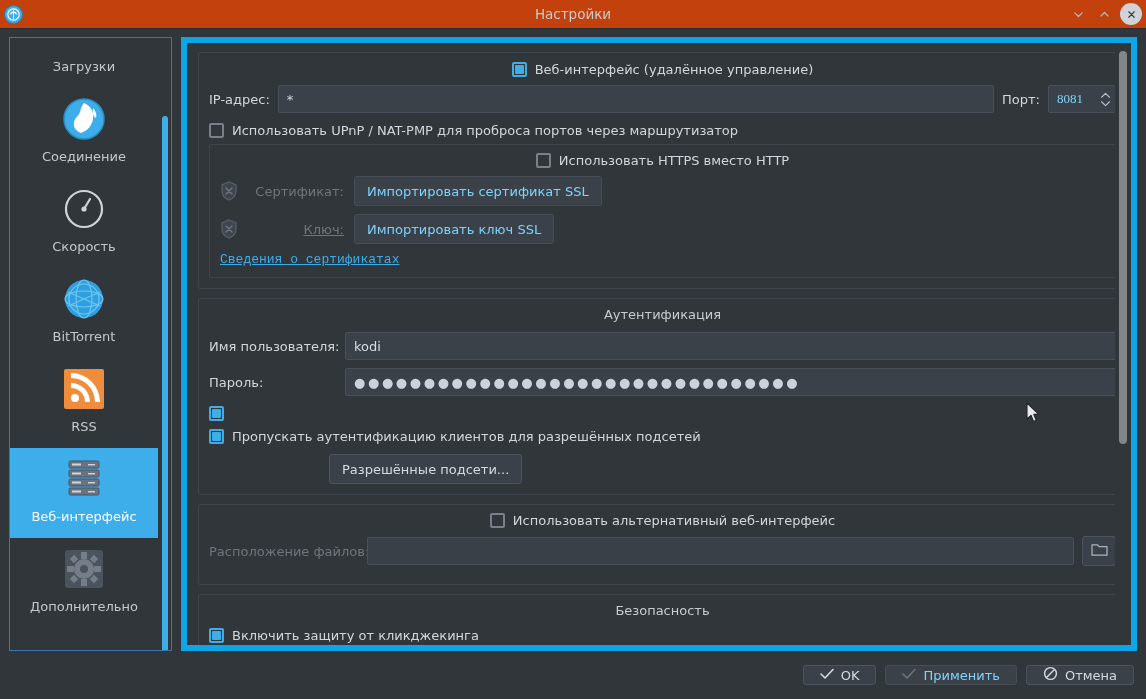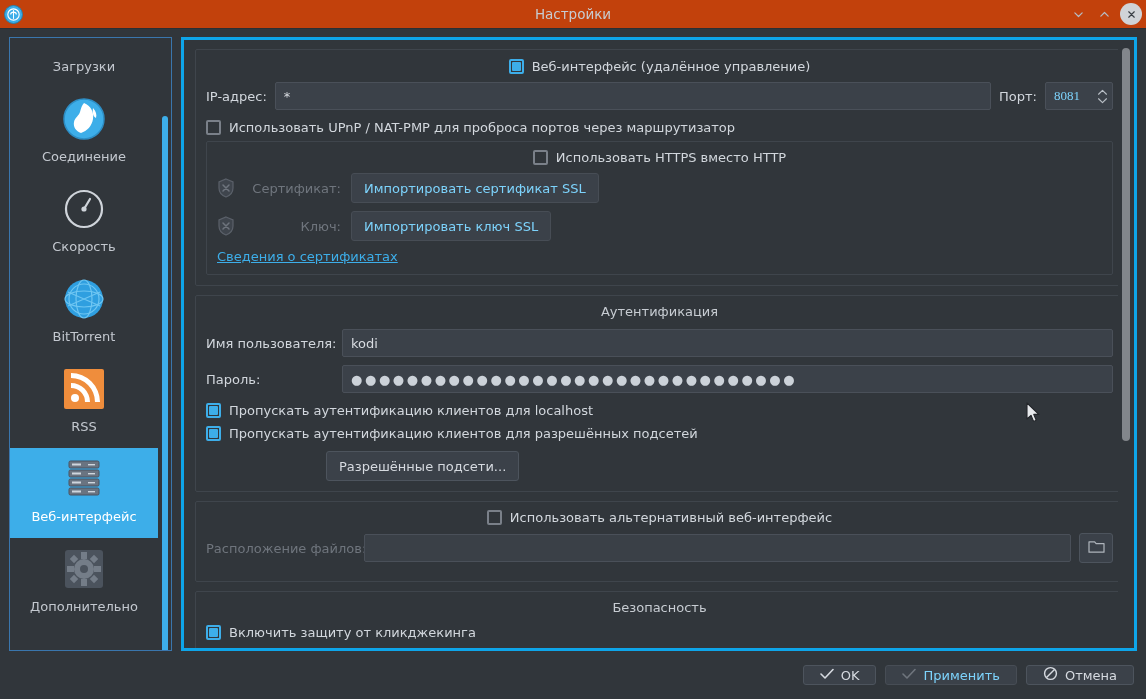--- a/index.html
+++ b/index.html
@@ -121,21 +121,21 @@
     position: absolute;
     right: 3px; top: 78px;
     width: 6px; height: 540px;
     background: #3daee9;
     border-radius: 3px;
   }
 
   
   #main {
     flex: 1 1 auto;
-    border: 3px solid #0ea5e9;
+    border: 6px solid #0ea5e9;
     background: #31363b;
     position: relative;
     overflow: hidden;
     min-width: 0;
   }
   #main-inner {
     position: absolute;
     top: 0; left: 0;
     width: 940px;
     padding: 9px 0 0 11px;
@@ -470,25 +470,25 @@
               <span class="btn dim">Импортировать сертификат SSL</span>
             </div>
 
             <div class="frow" style="gap:10px;">
               <span class="shield">
                 <svg width="18" height="20" viewBox="0 0 18 20">
                   <path d="M9 1 L16 4 V10 C16 14.5 12.8 17.6 9 19 C5.2 17.6 2 14.5 2 10 V4 Z" fill="#3f454d" stroke="#5b616a" stroke-width="1.2"></path>
                   <path d="M6 7 L12 13 M12 7 L6 13" stroke="#6e747d" stroke-width="1.5" stroke-linecap="round"></path>
                 </svg>
               </span>
-              <span class="flabel dim" style="width:96px;text-align:right;">Ключ:</span>
+              <span class="flabel dim" style="width:96px;text-align:right;text-decoration:underline;">Ключ:</span>
               <span class="btn dim">Импортировать ключ SSL</span>
             </div>
 
-            <div style="margin-top:4px;">
+            <div style="margin-top:4px;font-family:Liberation Mono, monospace;">
               <span class="link">Сведения о сертификатах</span>
             </div>
           </div>
         </div>
 
         <div class="gbox">
           <div class="gbox-title">Аутентификация</div>
 
           <div class="frow">
             <span class="flabel" style="width:128px;">Имя пользователя:</span>
@@ -497,21 +497,20 @@
 
           <div class="frow">
             <span class="flabel" style="width:128px;">Пароль:</span>
             <span class="fin">
                 <span class="dots">●●●●●●●●●●●●●●●●●●●●●●●●●●●●●●●●</span>
               </span>
           </div>
 
           <div class="cbrow" style="margin-top:10px;">
             <span class="cb checked"></span>
-            <span class="cb-label">Пропускать аутентификацию клиентов для localhost</span>
           </div>
 
           <div class="cbrow" style="margin-top:8px;">
             <span class="cb checked"></span>
             <span class="cb-label">Пропускать аутентификацию клиентов для разрешённых подсетей</span>
           </div>
 
           <div style="margin-top:10px;padding-left:120px;">
             <span class="btn">Разрешённые подсети...</span>
           </div>

